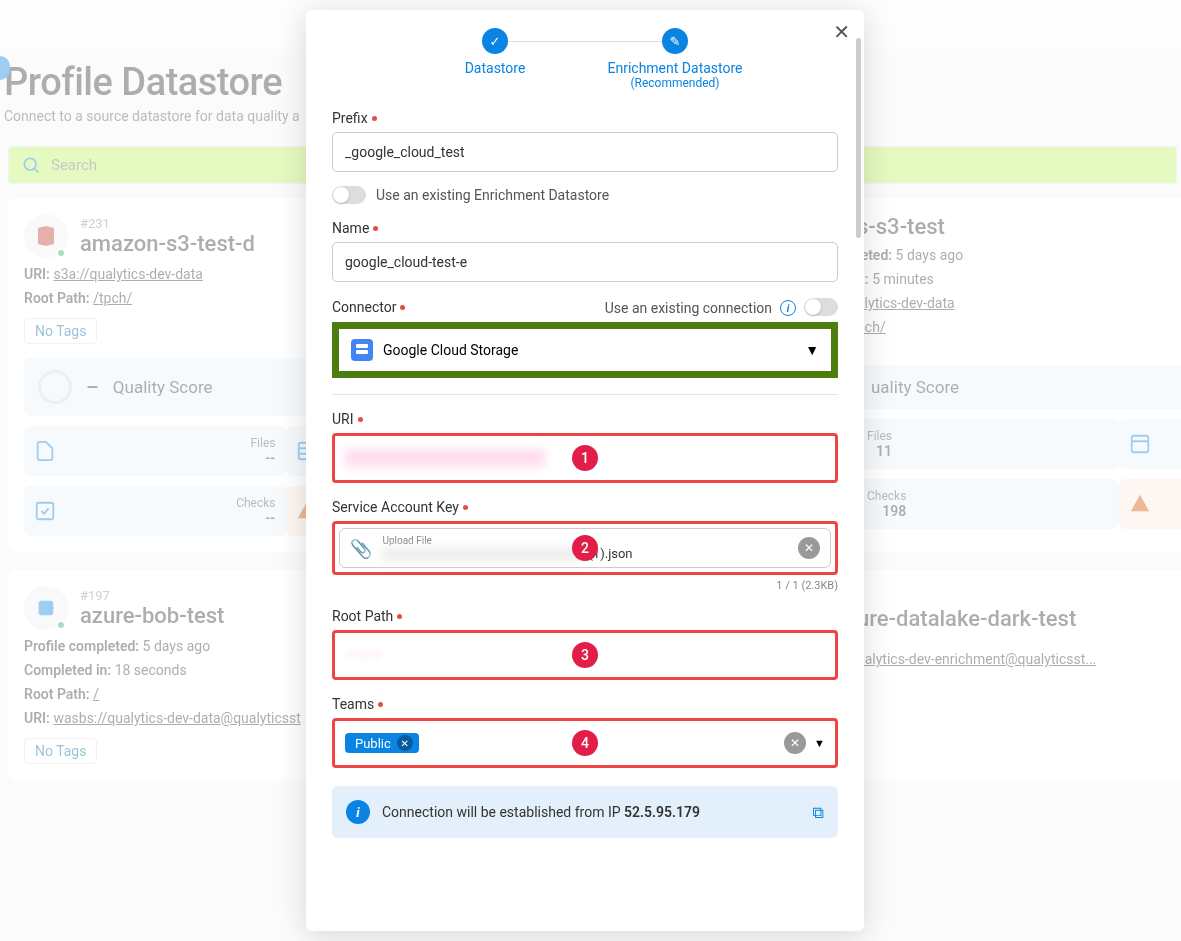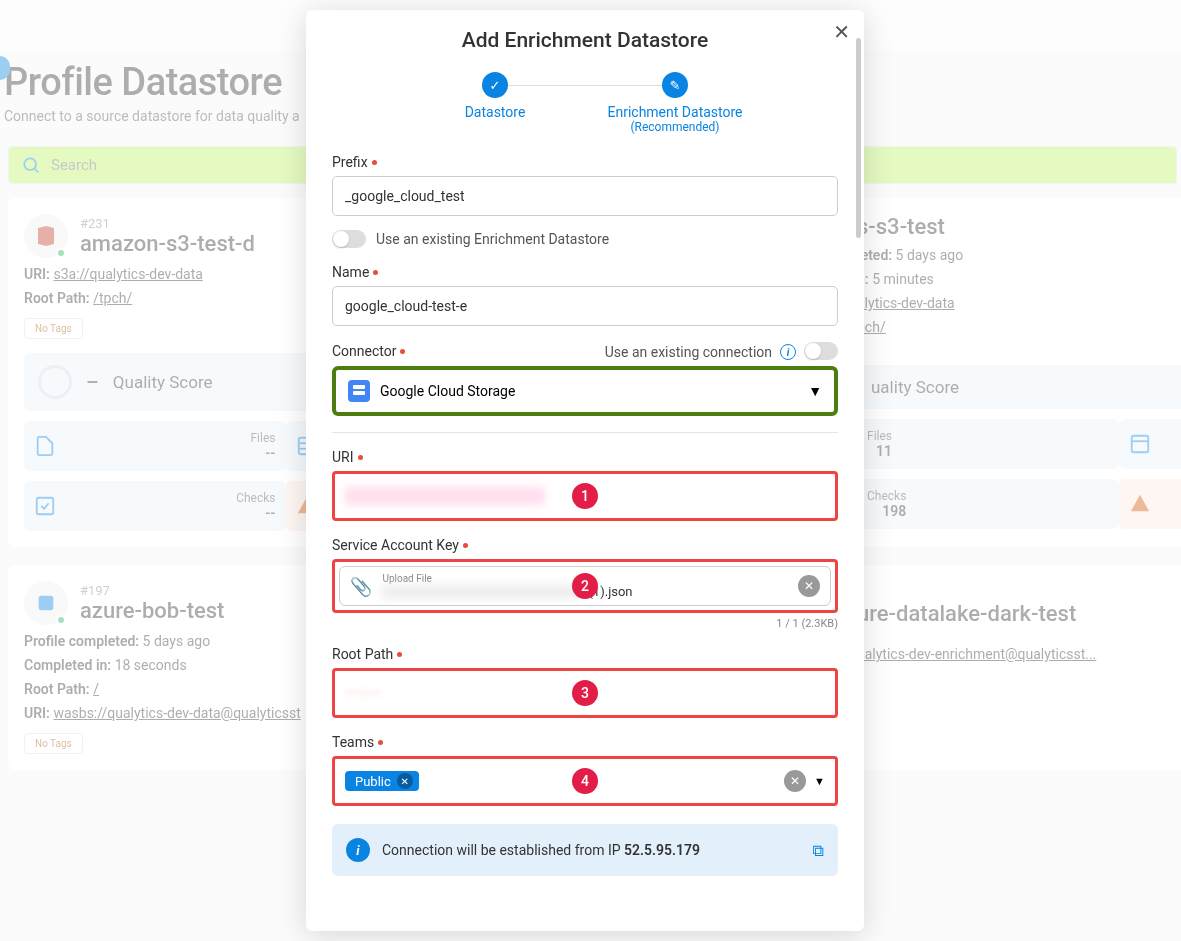--- a/index.html
+++ b/index.html
@@ -18,21 +18,21 @@
 .bg-cards { display: flex; gap: 18px; margin: 14px 4px 0 4px; }
 .bg-card { background: #fff; border-radius: 8px; padding: 16px; width: 555px; flex-shrink: 0; }
 .bg-card-head { display: flex; align-items: center; gap: 12px; }
 .bg-card-icon { width: 44px; height: 44px; border-radius: 50%; background: #f0f0f0; display: flex; align-items: center; justify-content: center; position: relative; }
 .bg-card-icon .status-dot { position: absolute; bottom: 0; right: 2px; width: 10px; height: 10px; border-radius: 50%; background: #27ae60; border: 2px solid #fff; }
 .bg-card-id { font-size: 13px; color: #888; }
 .bg-card-name { font-size: 22px; font-weight: 500; color: #333; }
 .bg-card-row { font-size: 14px; color: #333; margin-top: 8px; }
 .bg-card-row a { color: #333; text-decoration: underline; }
 .bg-card-row strong { font-weight: 600; }
-.bg-tag { display: inline-block; background: #fff; border: 1px solid #ddd; border-radius: 4px; padding: 4px 10px; font-size: 10px; color: #a16207; margin-top: 12px; }
+.bg-tag { display: inline-block; background: #fff; border: 1px solid #ddd; border-radius: 4px; padding: 4px 10px; font-size: 14px; color: #0369a1; margin-top: 12px; }
 .bg-quality { background: #ebf3fa; border-radius: 6px; margin-top: 14px; padding: 12px 14px; display: flex; align-items: center; gap: 14px; }
 .bg-quality-circle { width: 34px; height: 34px; border-radius: 50%; border: 3px solid #cfd8e0; }
 .bg-quality-dash { font-size: 20px; color: #333; font-weight: 500; }
 .bg-quality-label { font-size: 17px; color: #333; }
 .bg-stats { display: flex; margin-top: 10px; }
 .bg-stat { flex: 1; background: #ebf3fa; border-radius: 6px; padding: 10px; display: flex; align-items: center; justify-content: space-between; min-width: 0;}
 .bg-stat.alert { background: #fae8e0; }
 .bg-stat svg { width: 22px; height: 22px; flex-shrink:0;}
 .bg-stat-text { text-align: right; }
 .bg-stat-label { font-size: 12px; color: #555; }
@@ -57,21 +57,21 @@
 .form-label { font-size: 14px; color: #333; margin-top: 16px; display: flex; align-items: center; gap: 4px; }
 .form-label .req { width: 5px; height: 5px; border-radius: 50%; background: #e74c3c; display: inline-block; }
 .form-input { width: 100%; border: 1px solid #ccc; border-radius: 5px; padding: 11px 12px; font-size: 14px; color: #333; margin-top: 6px; outline: none; }
 .form-row { display: flex; justify-content: space-between; align-items: center; margin-top: 16px; }
 .form-row .form-label { margin-top: 0; }
 .toggle-row { display: flex; align-items: center; gap: 10px; margin-top: 14px; }
 .toggle { width: 34px; height: 18px; border-radius: 10px; background: #ddd; position: relative; }
 .toggle::after { content: ''; position: absolute; left: 1px; top: 1px; width: 16px; height: 16px; border-radius: 50%; background: #fff; box-shadow: 0 1px 2px rgba(0,0,0,0.2);}
 .toggle-label { font-size: 14px; color: #555; }
 .info-icon { width: 16px; height: 16px; border-radius: 50%; border: 1.5px solid #0984e3; color: #0984e3; display: inline-flex; align-items: center; justify-content: center; font-size: 10px; font-style: italic; font-weight: bold; }
-.select-box { width: 100%; border: 4px solid #4d7c0f; border-radius: 6px; padding: 10px 12px; font-size: 14px; margin-top: 6px; display: flex; align-items: center; gap: 4px; justify-content: space-between;}
+.select-box { width: 100%; border: 7px solid #4d7c0f; border-radius: 0; padding: 10px 12px; font-size: 14px; margin-top: 6px; display: flex; align-items: center; gap: 4px; justify-content: space-between;}
 .select-box .left { display: flex; align-items: center; gap: 10px;}
 .gcs-icon { width: 22px; height: 22px; border-radius: 4px; background: #4285f4; display: flex; align-items: center; justify-content: center;}
 .divider { border: none; border-top: 1px solid #e5e5e5; margin-top: 16px; }
 
 .highlight-box { border: 3px solid #ef4444; border-radius: 4px; padding: 6px 10px; margin-top: 6px; position: relative; display: flex; align-items: center; min-height: 50px; }
 .highlight-box.rootpath { min-height: 50px; }
 .highlight-box.teams { min-height: 50px; justify-content: space-between; }
 .blurred { filter: blur(4px); background: #fde; display: inline-block; width: 200px; height: 18px; }
 .num-badge { width: 26px; height: 26px; border-radius: 50%; background: #e11d48; color: #fff; display: flex; align-items: center; justify-content: center; font-size: 14px; font-weight: 500; position: absolute; left: 50%; top: 50%; transform: translate(-50%, -50%); }
 .upload-box { display: flex; align-items: center; gap: 10px; width: 100%; border: 1px solid #ccc; border-radius: 6px; padding: 6px 10px; position: relative;}
@@ -252,21 +252,20 @@
 
     </div>
   </div>
 </div>
 
 <div class="overlay"></div>
 
 <div class="modal">
   <div class="scrollbar-indicator"></div>
   <div class="modal-close">✕</div>
-  <div class="modal-title">Add Enrichment Datastore</div>
 
   <div class="stepper">
     <div class="step">
       <div class="step-circle">✓</div>
       <div class="step-label">Datastore</div>
       <div class="step-line"></div>
     </div>
     <div class="step">
       <div class="step-circle">✎</div>
       <div class="step-label">Enrichment Datastore</div>

